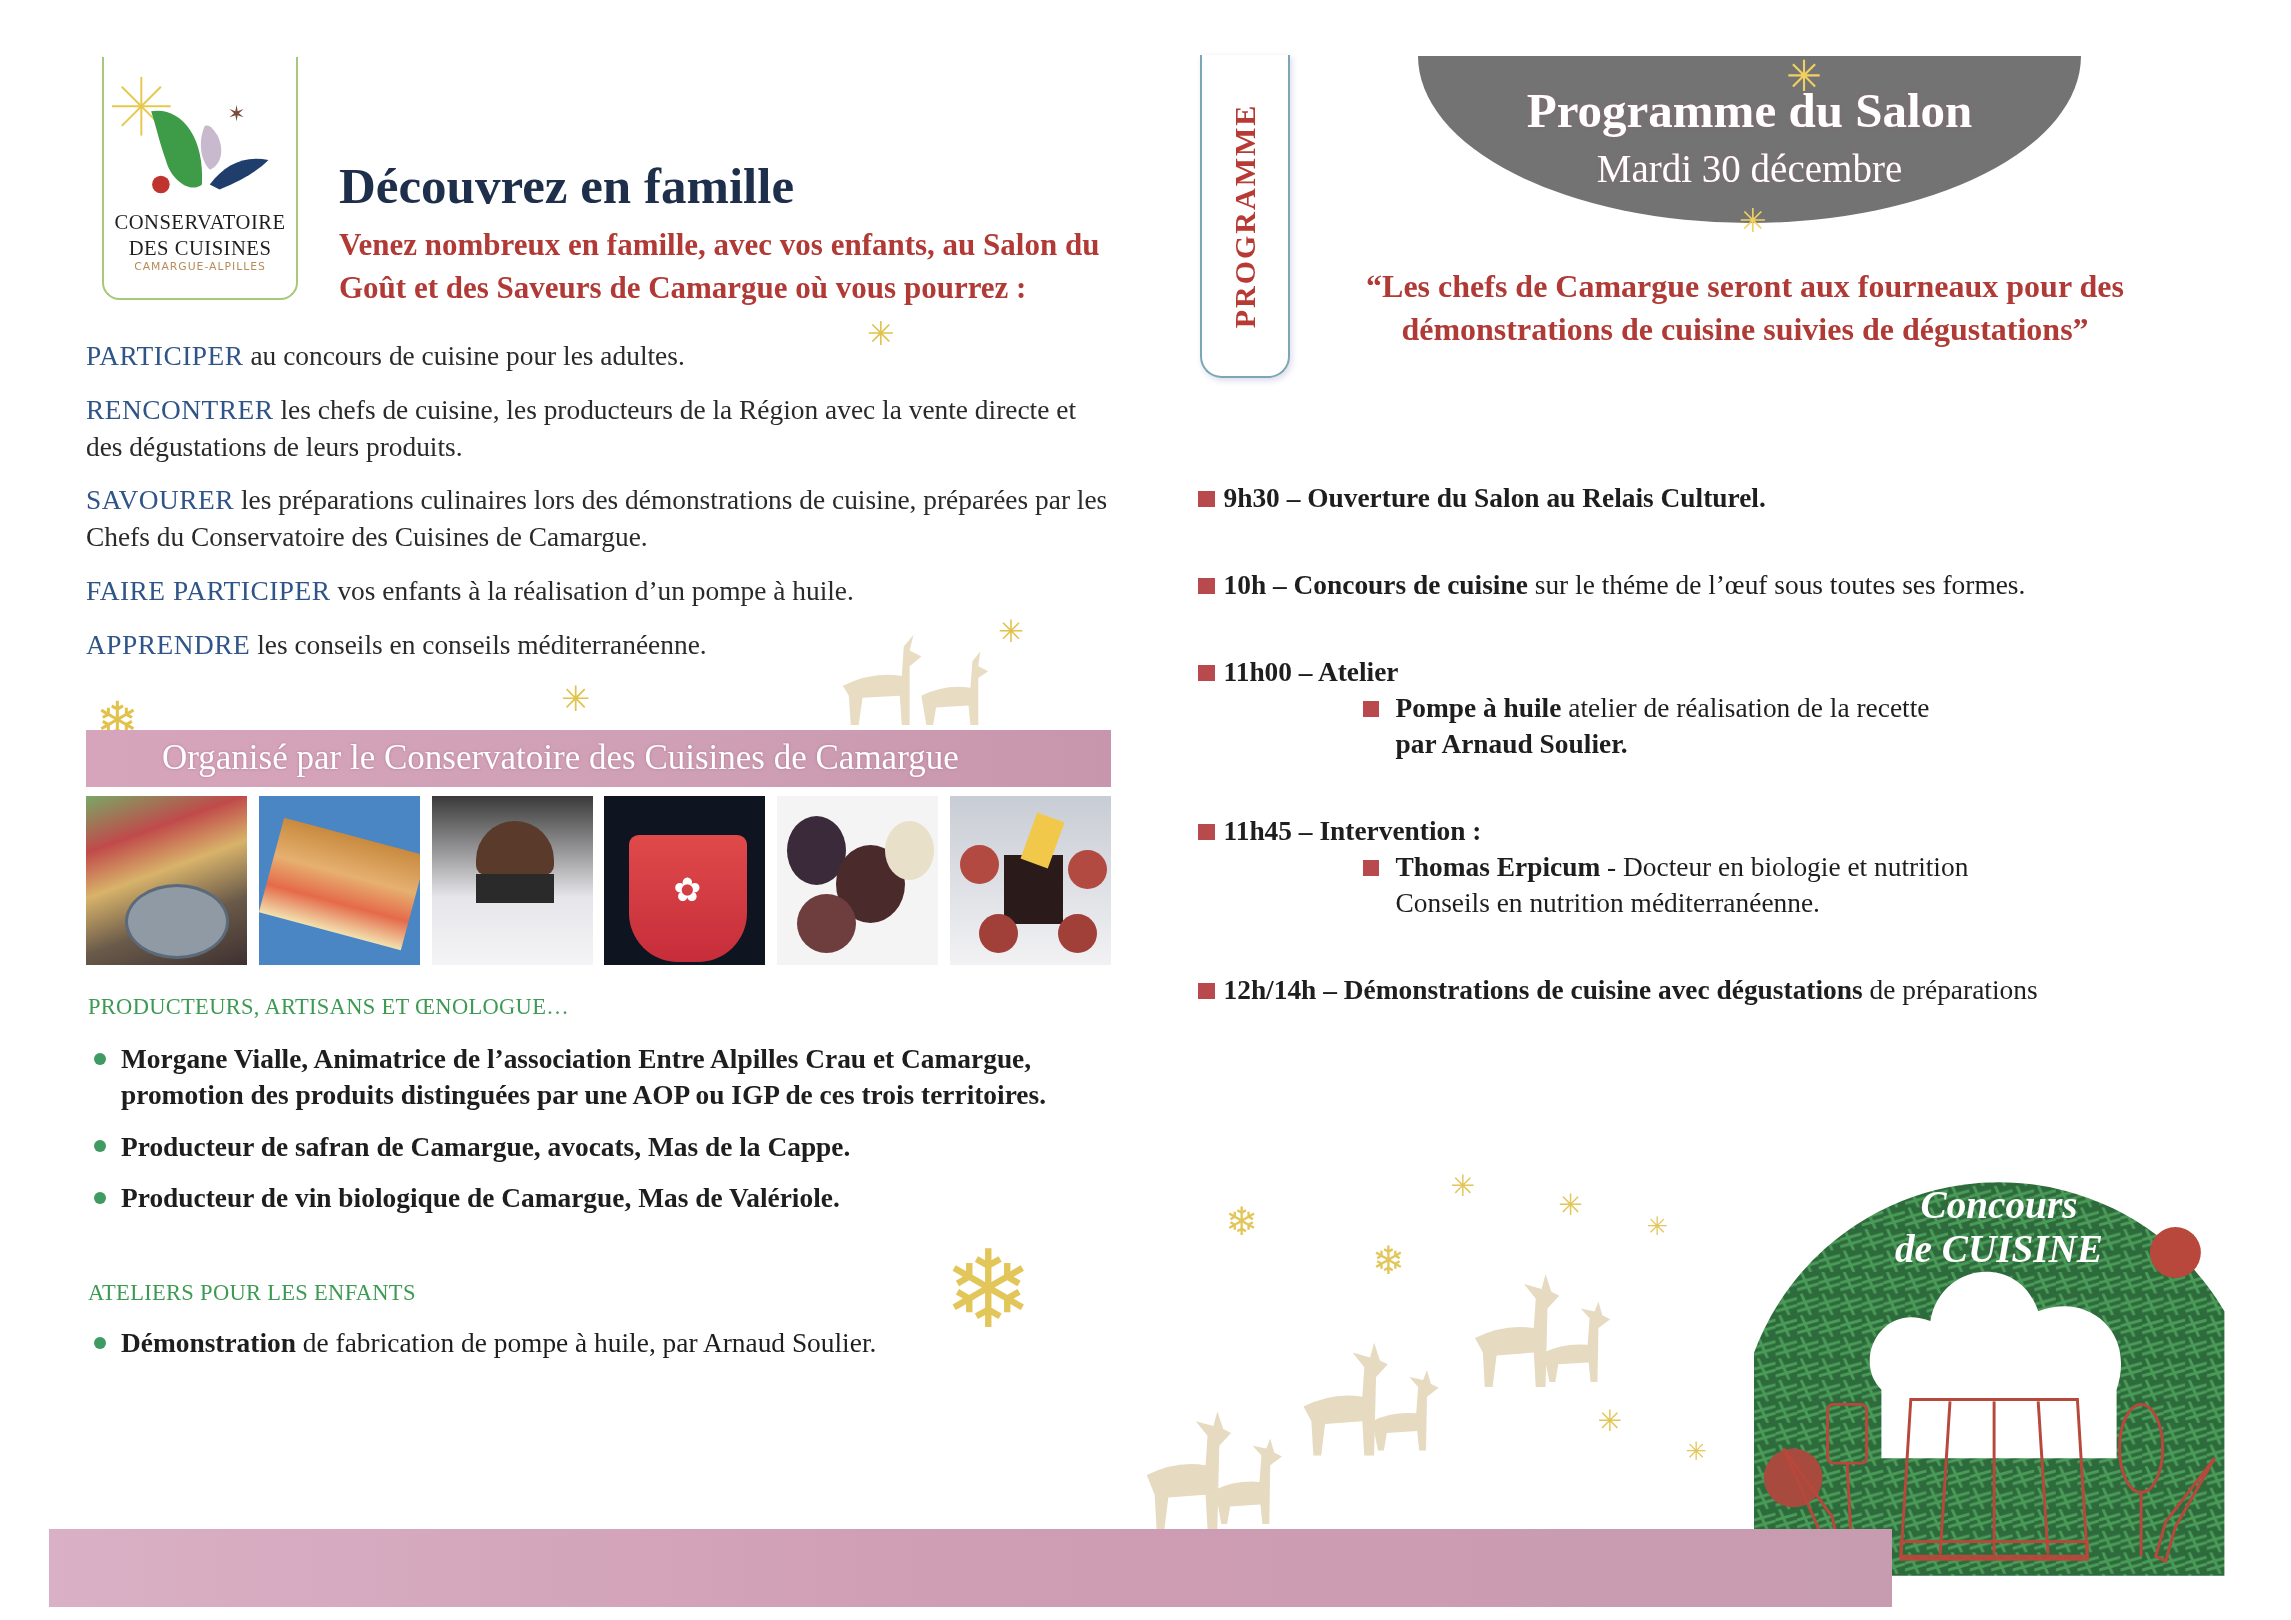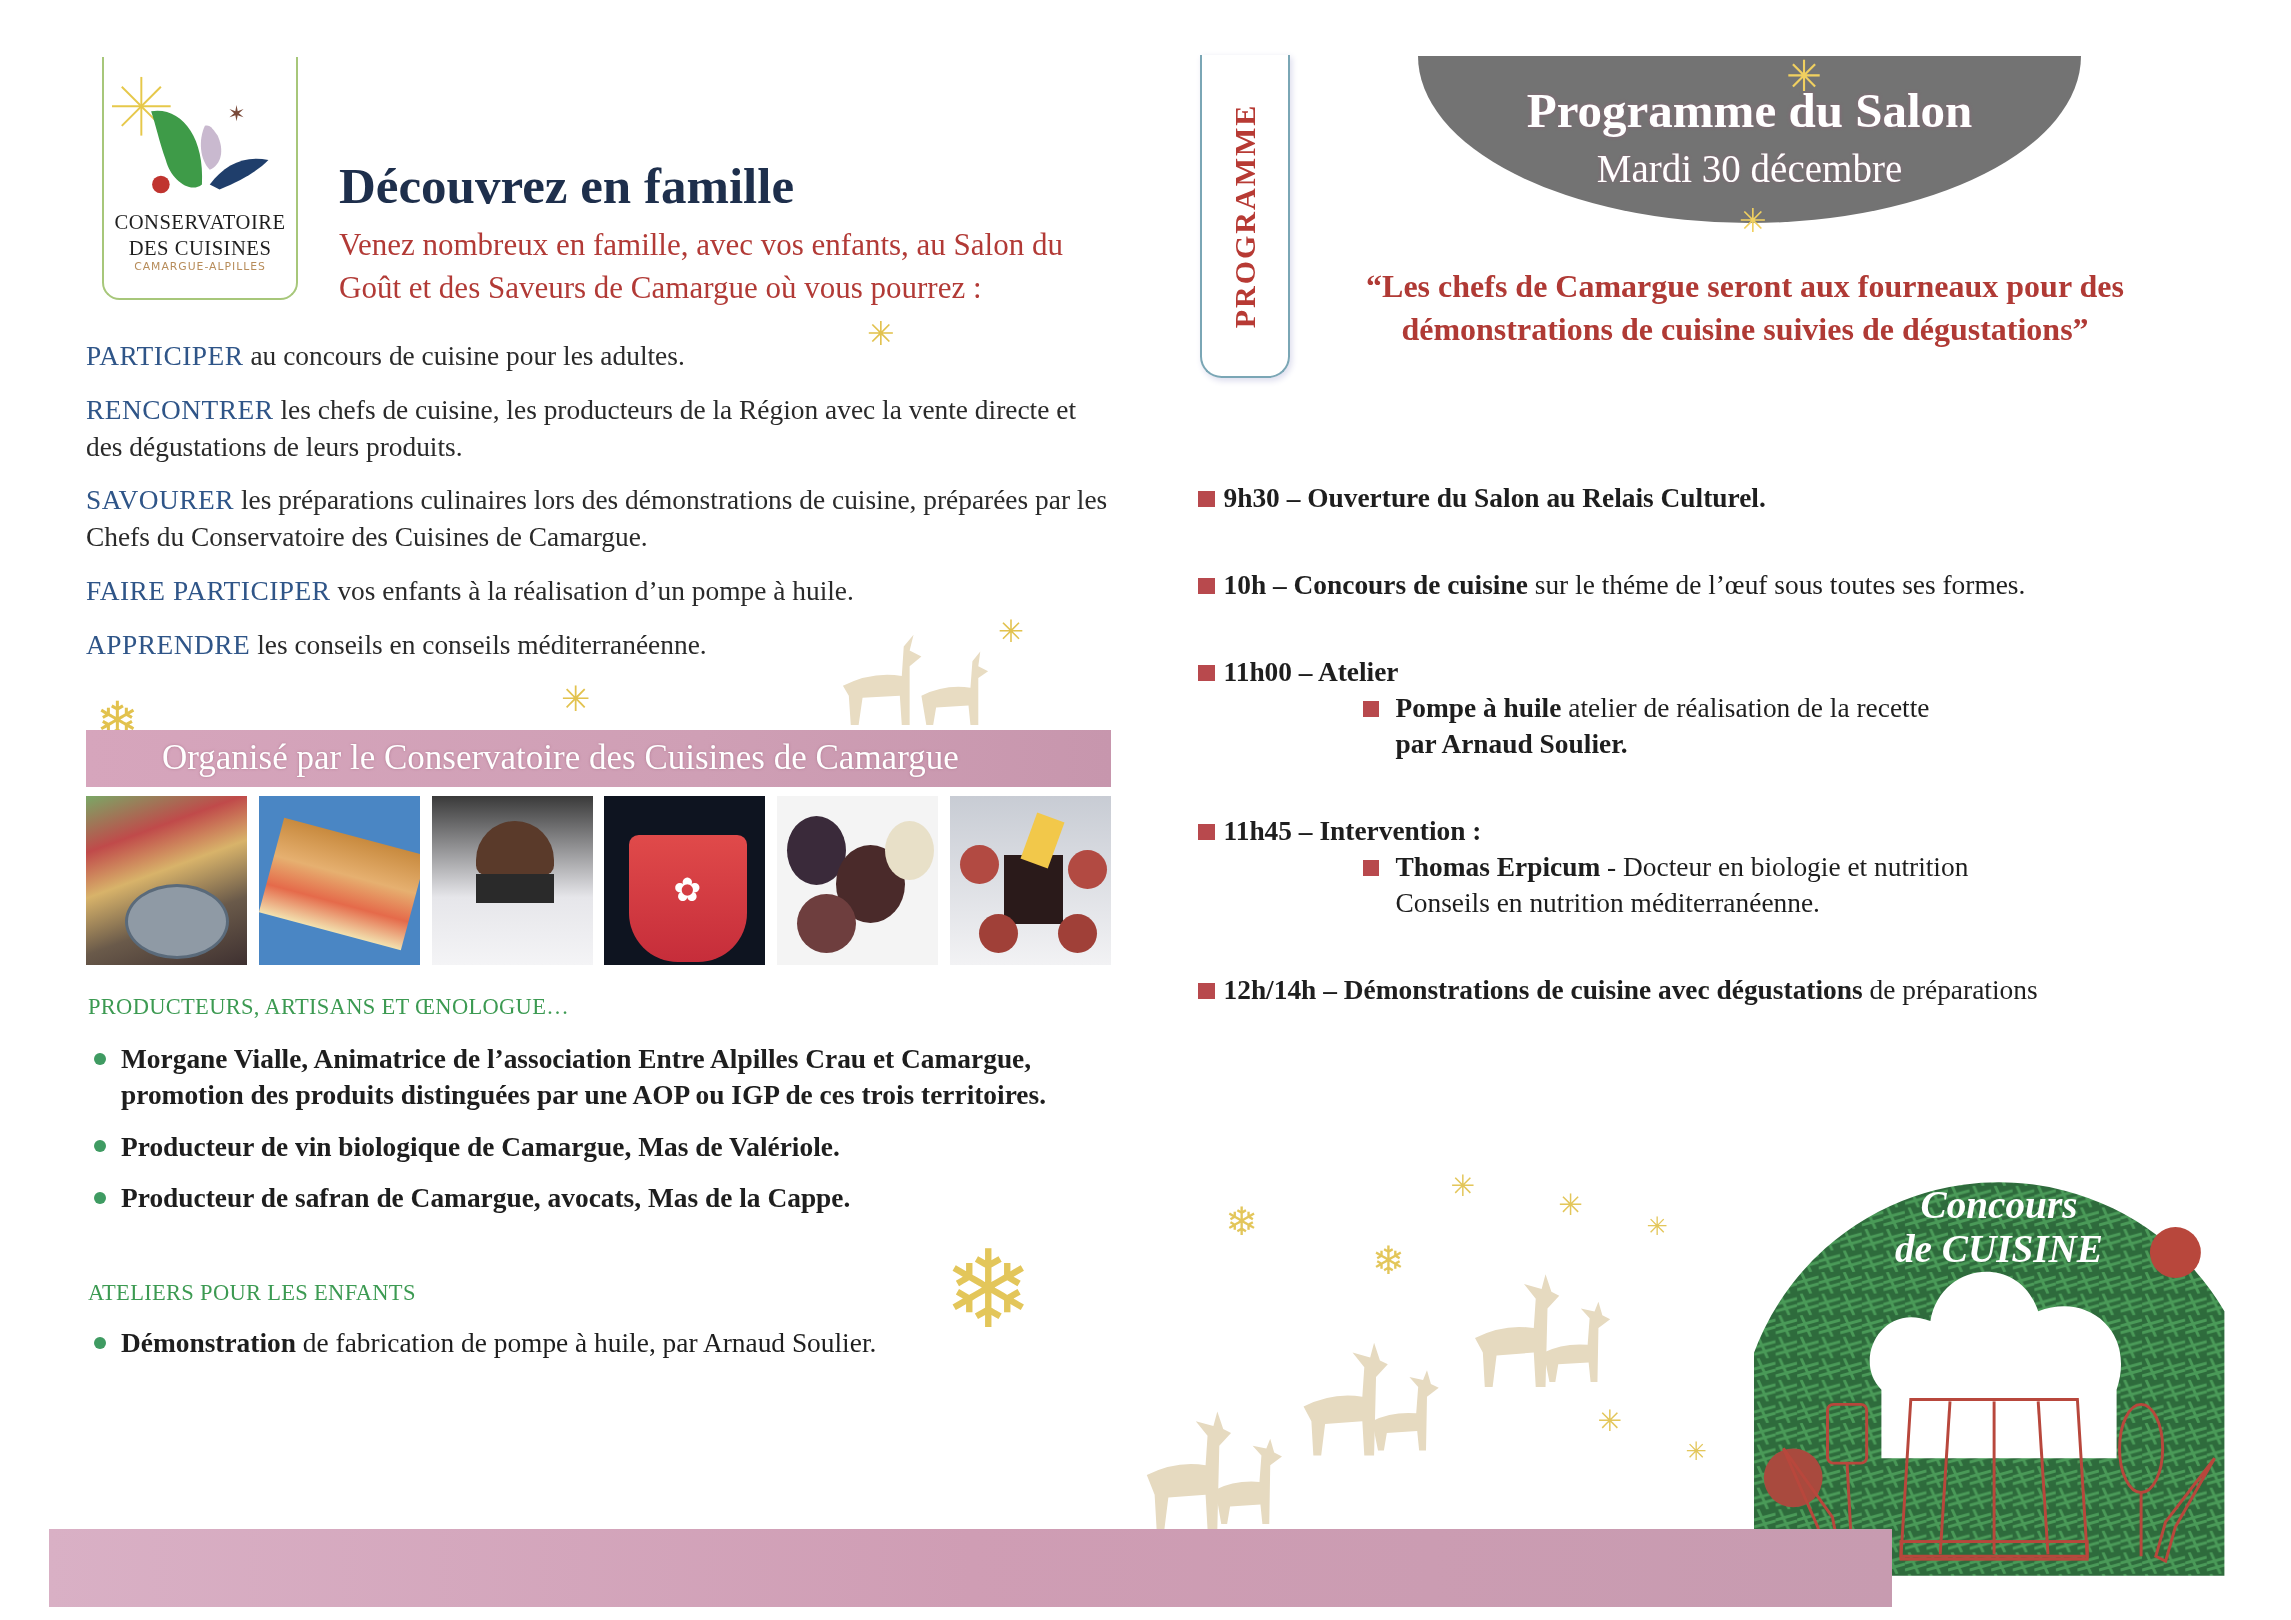--- a/index.html
+++ b/index.html
@@ -6,21 +6,21 @@
   body { width:2292px; height:1620px; position:relative; background:#ffffff; overflow:hidden;
          font-family:"Liberation Serif","DejaVu Serif",serif; color:#1f1f1f; }
   .abs { position:absolute; }
   
   .logo { left:102px; top:57px; width:192px; height:241px; border:2px solid #a7c77a; border-top:none; border-radius:0 0 17.6px 17.6px; background:#fff; }
   .logo svg { position:absolute; left:7.8px; top:9.8px; }
   .logo-t1 { position:absolute; left:0; right:0; top:153px; text-align:center; font-size:20.6px; letter-spacing:0.5px; color:#1e1e1e; line-height:25.5px; }
   .logo-t2 { position:absolute; left:0; right:0; top:203px; text-align:center; font-family:"DejaVu Sans",sans-serif; font-size:10.8px; letter-spacing:1px; color:#b78c5a; }
   
   .h-title { left:339px; top:157px; font-size:51px; font-weight:bold; color:#1e2f4c; }
-  .h-sub { left:339px; top:223px; width:784px; font-size:31px; font-weight:normal; color:#b23a36; line-height:43px; }
+  .h-sub { left:339px; top:223px; width:784px; font-size:31px; font-weight:bold; color:#b23a36; line-height:43px; }
   .verbs { left:86px; top:338px; width:1029px; font-size:27.4px; line-height:37px; color:#2a2a2a; }
   .verbs p { margin:0 0 16.7px 0; }
   .verbs .kw { color:#2f5588; letter-spacing:0.5px; }
   
   .ribbon { left:86px; top:730px; width:1025px; height:57px; background:linear-gradient(90deg,#d6a5bc,#cf9fb5 60%,#c796ad); }
   .ribbon span { position:absolute; left:76px; top:7.8px; font-size:35px; color:#ffffff; text-shadow:0 0 2.9px #b07a92; }
   .photos { left:86px; top:796px; width:1025px; height:169px; display:flex; gap:11.8px; }
   .photo { flex:1; height:169px; position:relative; overflow:hidden; }
   
   .sec-h { font-size:22.5px; color:#3c9a52; letter-spacing:0.3px; }
@@ -125,22 +125,22 @@
     <div style="position:absolute;left:118px;top:54px;width:39px;height:39px;border-radius:50%;background:#b24a42;"></div>
     <div style="position:absolute;left:29px;top:118px;width:39px;height:39px;border-radius:50%;background:#a04038;"></div>
     <div style="position:absolute;left:108px;top:118px;width:39px;height:39px;border-radius:50%;background:#a04038;"></div>
     <div style="position:absolute;left:78px;top:19.6px;width:29px;height:49px;background:#f2c84a;transform:rotate(20deg);"></div>
   </div>
 </div>
 
 <div class="abs sec-h" style="left:88px;top:994px;">PRODUCTEURS, ARTISANS ET ŒNOLOGUE…</div>
 <div class="abs list" style="left:88px;top:1041px;width:961px;">
   <div class="it b">Morgane Vialle, Animatrice de l’association Entre Alpilles Crau et Camargue, promotion des produits distinguées par une AOP ou IGP de ces trois territoires.</div>
+  <div class="it b">Producteur de safran de Camargue, avocats, Mas de la Cappe.</div>
   <div class="it b">Producteur de vin biologique de Camargue, Mas de Valériole.</div>
-  <div class="it b">Producteur de safran de Camargue, avocats, Mas de la Cappe.</div>
 </div>
 
 <div class="abs sec-h" style="left:88px;top:1280px;">ATELIERS POUR LES ENFANTS</div>
 <div class="abs list" style="left:88px;top:1325px;width:980px;">
   <div class="it"><span class="b">Démonstration</span><span> de fabrication de pompe à huile, par Arnaud Soulier.</span></div>
 </div>
 <div class="abs" style="left:943px;top:1237px;font-size:108px;color:#e3c65a;line-height:1;">❄</div>
 
 <div class="abs tab">
   <span>PROGRAMME</span>

